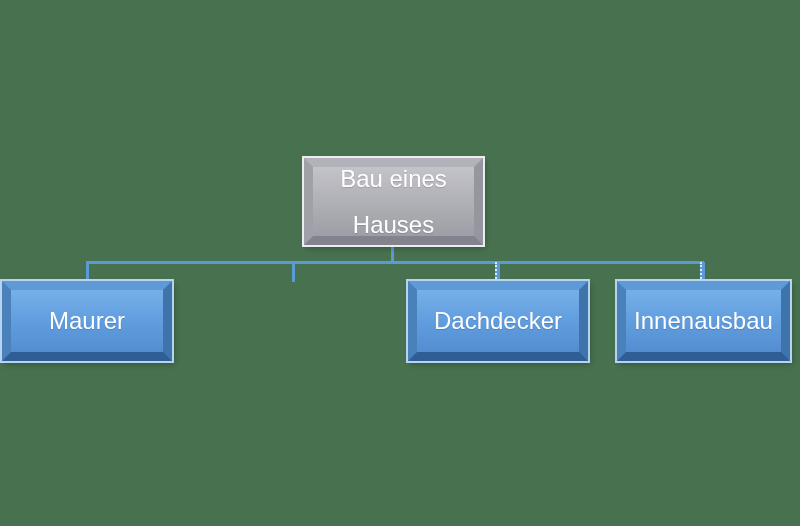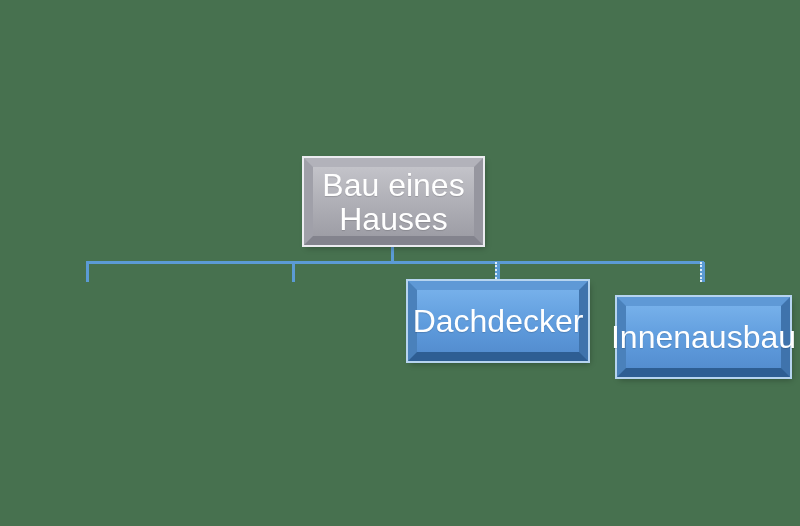--- a/index.html
+++ b/index.html
@@ -62,22 +62,22 @@
   .node .face {
     width: 100%;
     height: 100%;
     display: flex;
     align-items: center;
     justify-content: center;
     text-align: center;
   }
   .node .label {
     color: #ffffff;
-    font-size: 32px;
-    line-height: 34px;
+    font-size: 24px;
+    line-height: 46px;
     white-space: pre-line;
     text-shadow: 0 1px 1px rgba(0,0,0,0.15);
   }
 
   
   .node-root {
     left: 304px;
     top: 158px;
     width: 179px;
     height: 87px;
@@ -100,40 +100,45 @@
     border-right-color:  #3f73ac;
     border-bottom-color: #2e5e93;
     box-shadow: 0 0 0 2px #b6d4f0, 2px 3px 6px rgba(0,0,0,0.28);
   }
   .node-child .face {
     background: linear-gradient(180deg, #76b0ea 0%, #5f9cdd 55%, #548ed0 100%);
   }
   .node-1 { left: 2px;   width: 170px; }
   .node-2 { left: 205px; width: 177px; }
   .node-3 { left: 408px; width: 180px; }
-  .node-4 { left: 617px; width: 173px; margin-top: 16px; }
+  .node-4 { left: 617px; width: 173px; }
 </style>
 </head>
 <body>
 
 <div class="canvas">
 
   <div class="conn conn-stem"></div>
   <div class="conn conn-h"></div>
   <div class="conn conn-drop drop-1"></div>
   <div class="conn conn-drop drop-2"></div>
   <div class="conn conn-drop dotted drop-3"></div>
   <div class="conn conn-drop dotted drop-4"></div>
 
   <div class="node node-root">
     <div class="face">
       <span class="label">Bau eines Hauses</span>
     </div>
   </div>
 
+  <div class="node node-child node-1">
+    <div class="face">
+      <span class="label">Maurer</span>
+    </div>
+  </div>
 
 
   <div class="node node-child node-3">
     <div class="face">
       <span class="label">Dachdecker</span>
     </div>
   </div>
 
   <div class="node node-child node-4">
     <div class="face">

